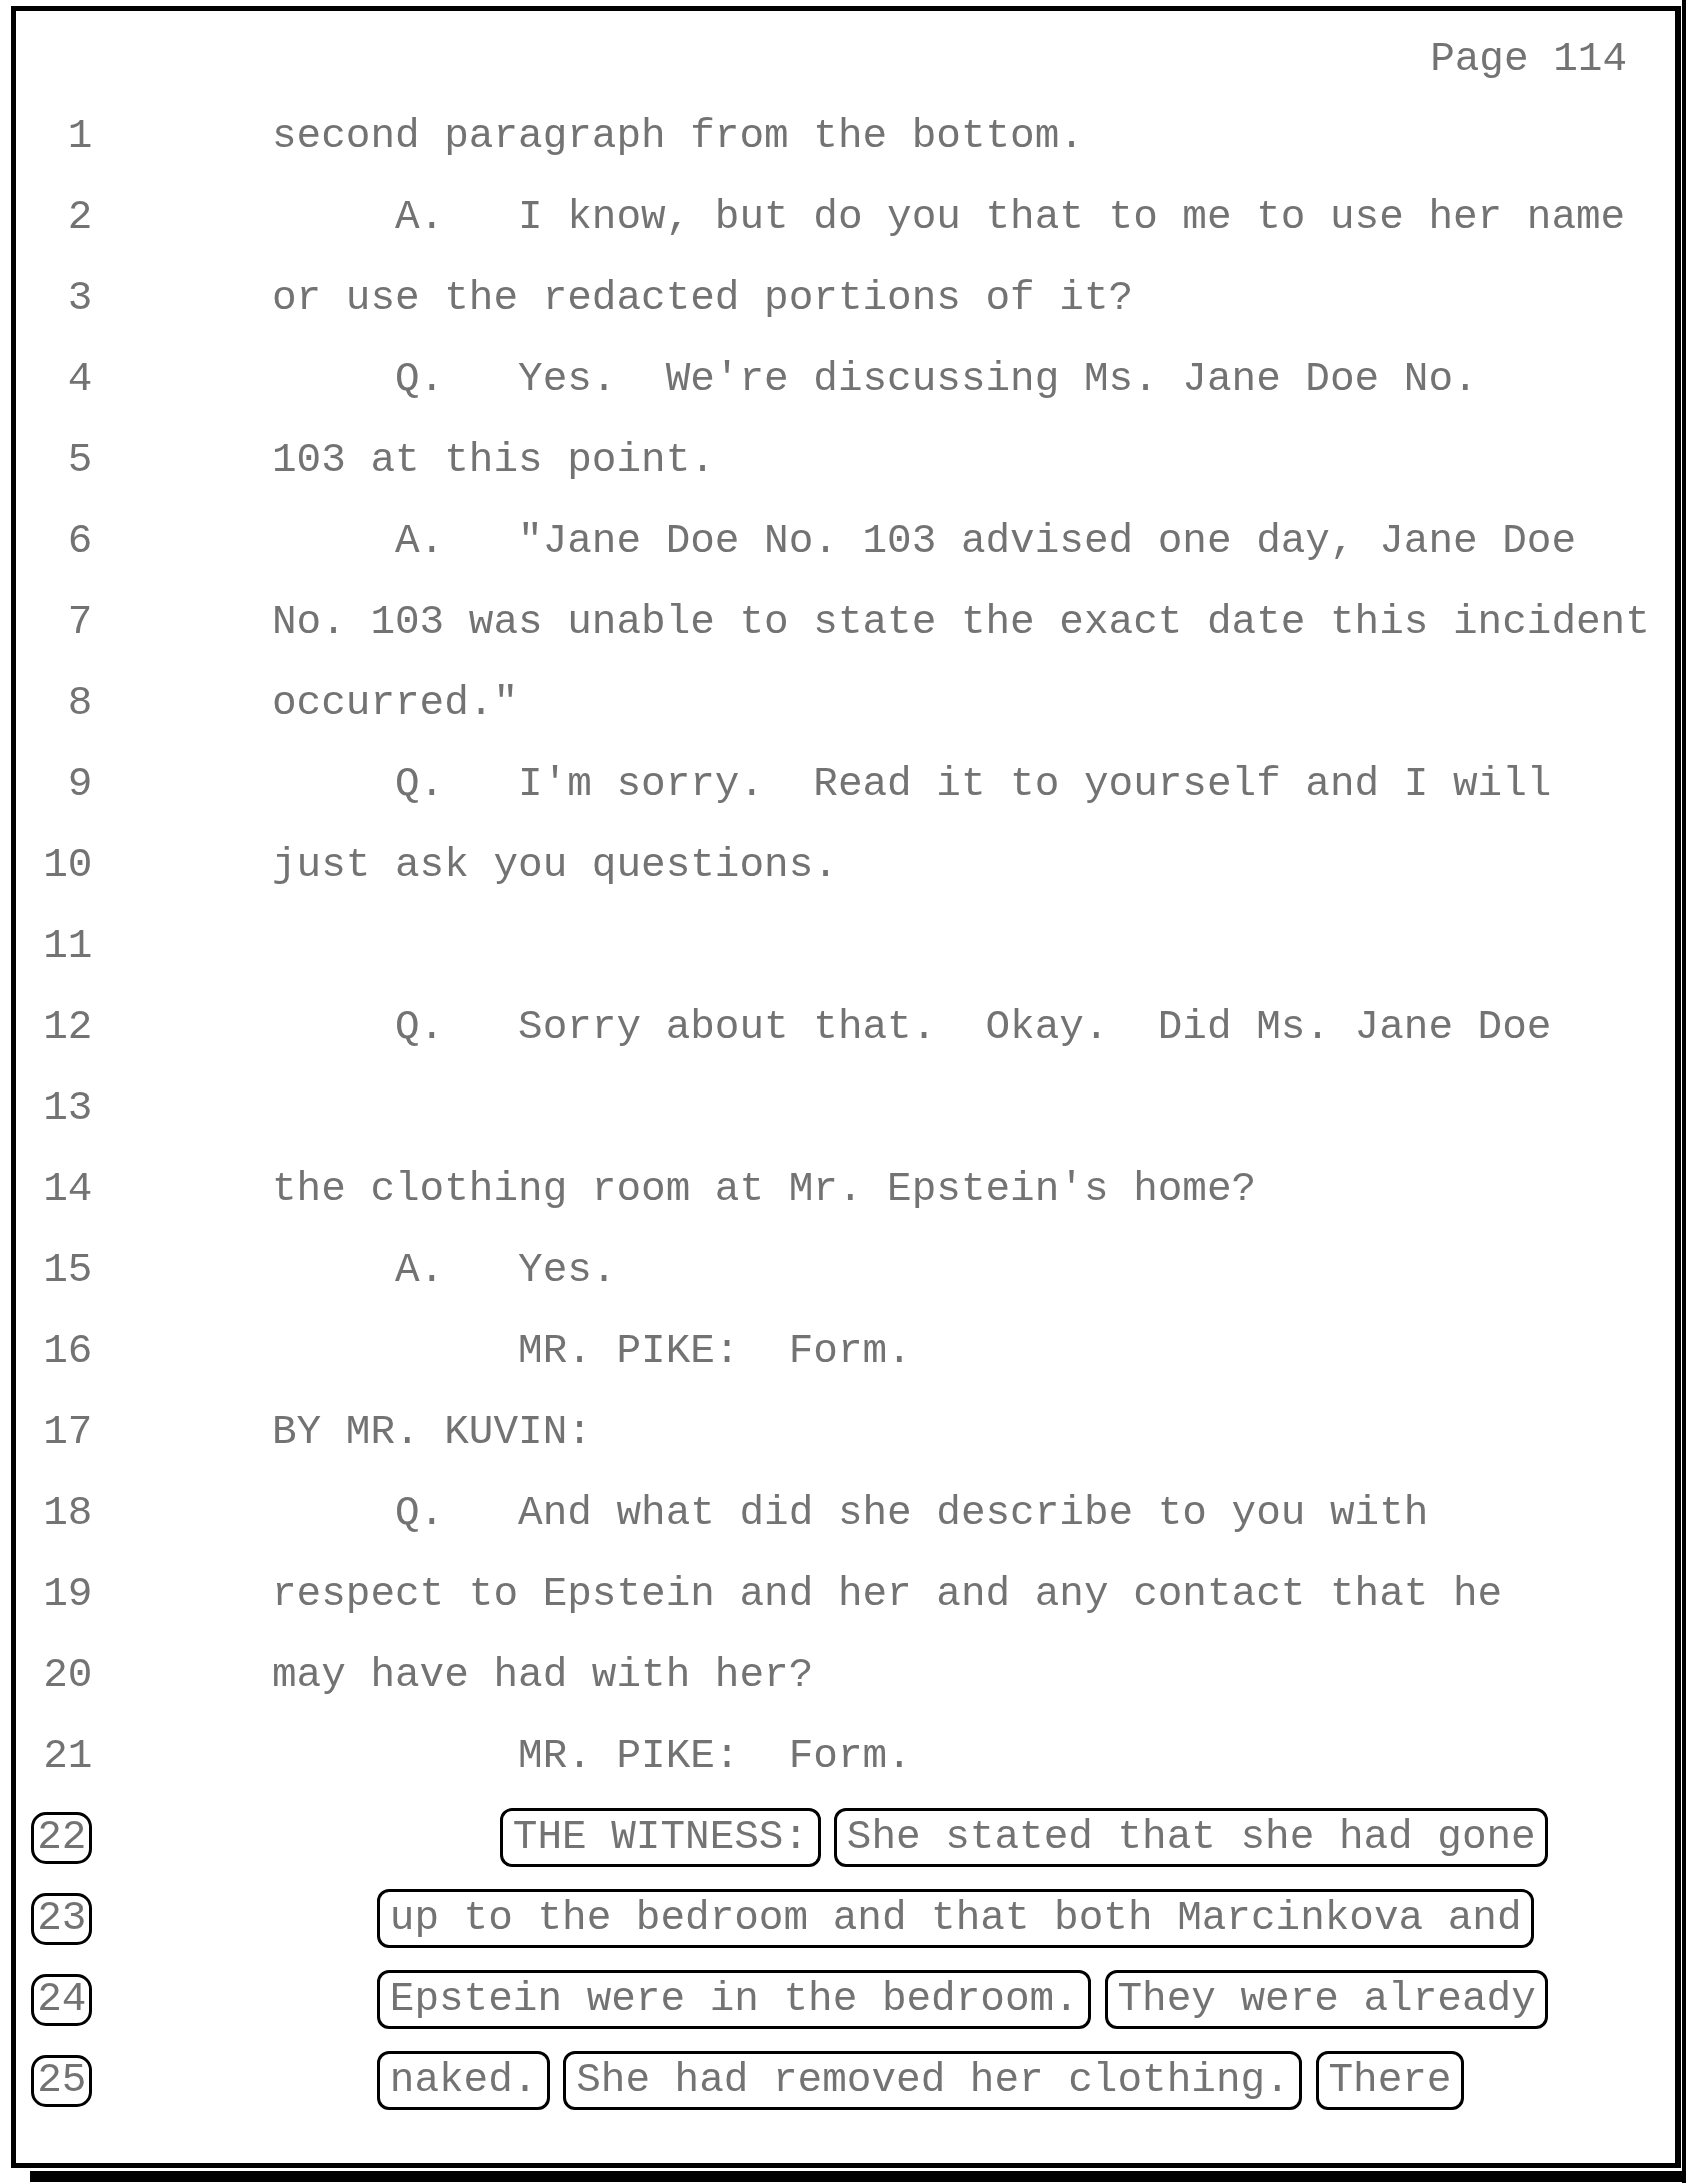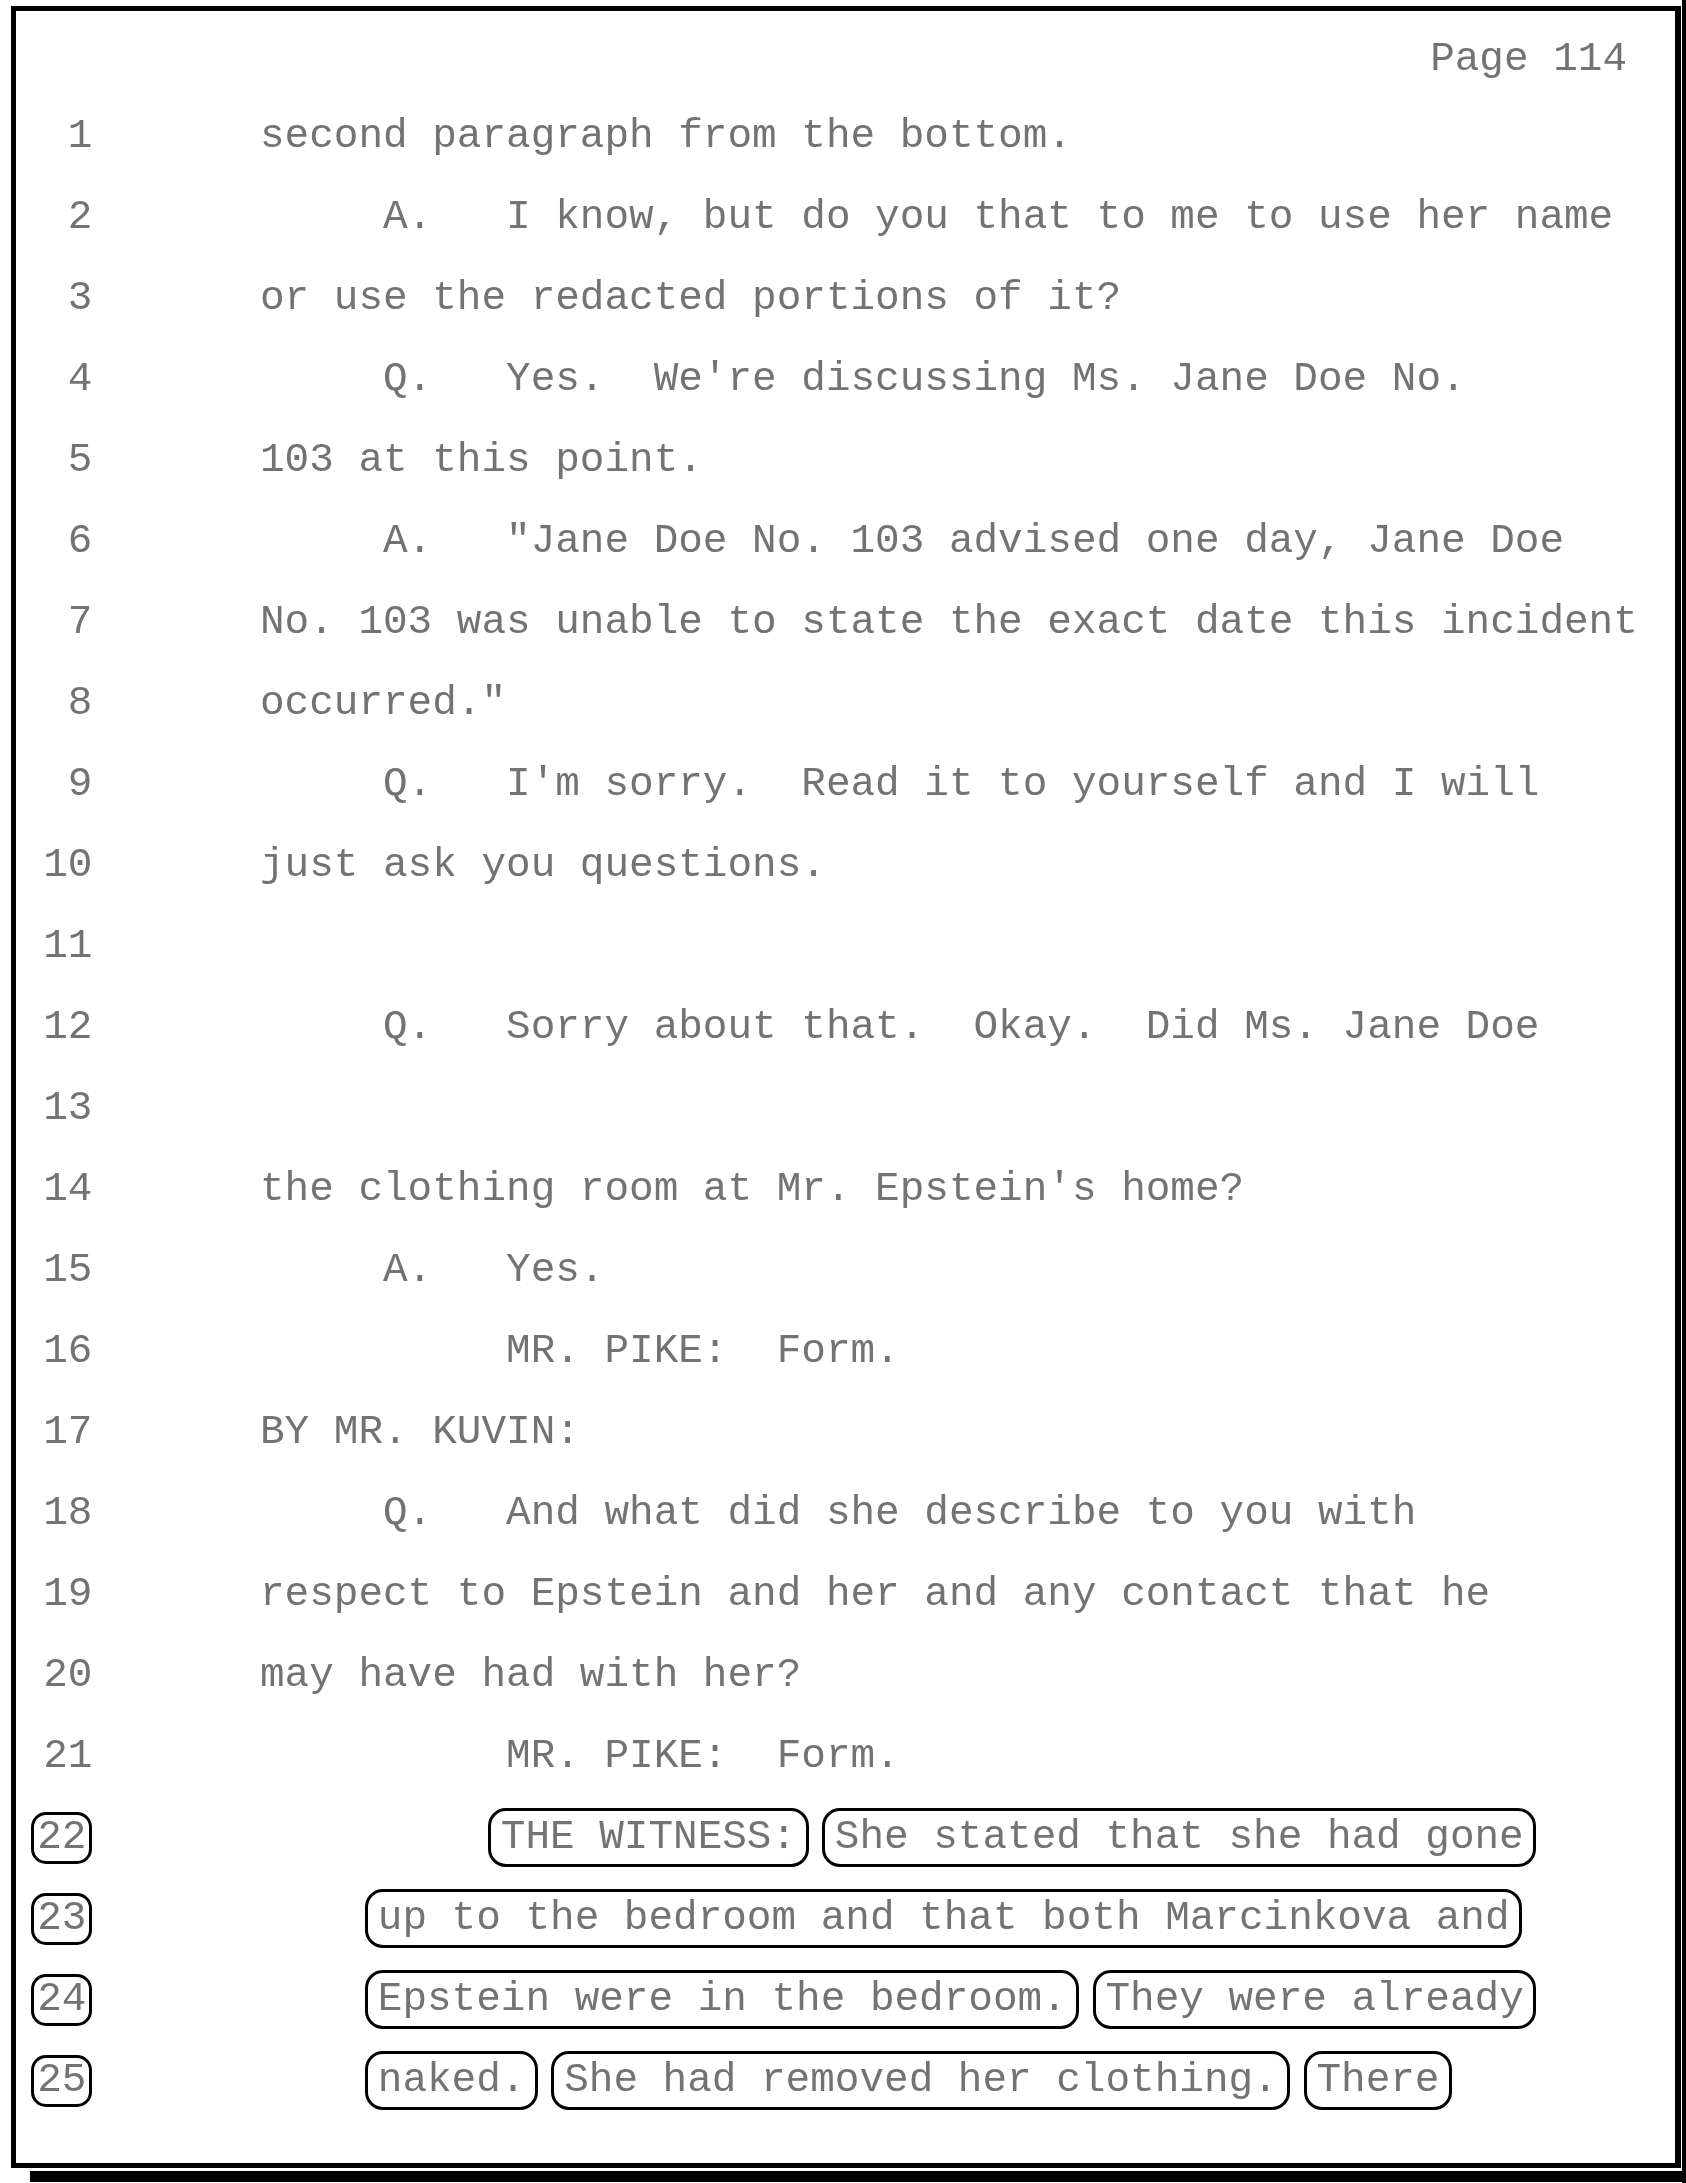--- a/index.html
+++ b/index.html
@@ -58,26 +58,26 @@
   }
   .numbox {
     display: inline-block;
     border: 3px solid #000;
     border-radius: 15px;
     padding: 0 3px;
     line-height: 1.12;
   }
   .text {
     position: absolute;
-    left: 260px;
+    left: 272px;
   }
   .seg {
     display: inline-block;
     border: 3px solid #000;
-    border-radius: 18px;
+    border-radius: 12px;
     padding: 1.5px 9.7px;
     margin: 0 6.7px;
     line-height: 1.22;
   }
   .seg.ul {
     text-underline-offset: 9px;
     text-decoration-thickness: 3px;
   }
 </style>
 </head>

